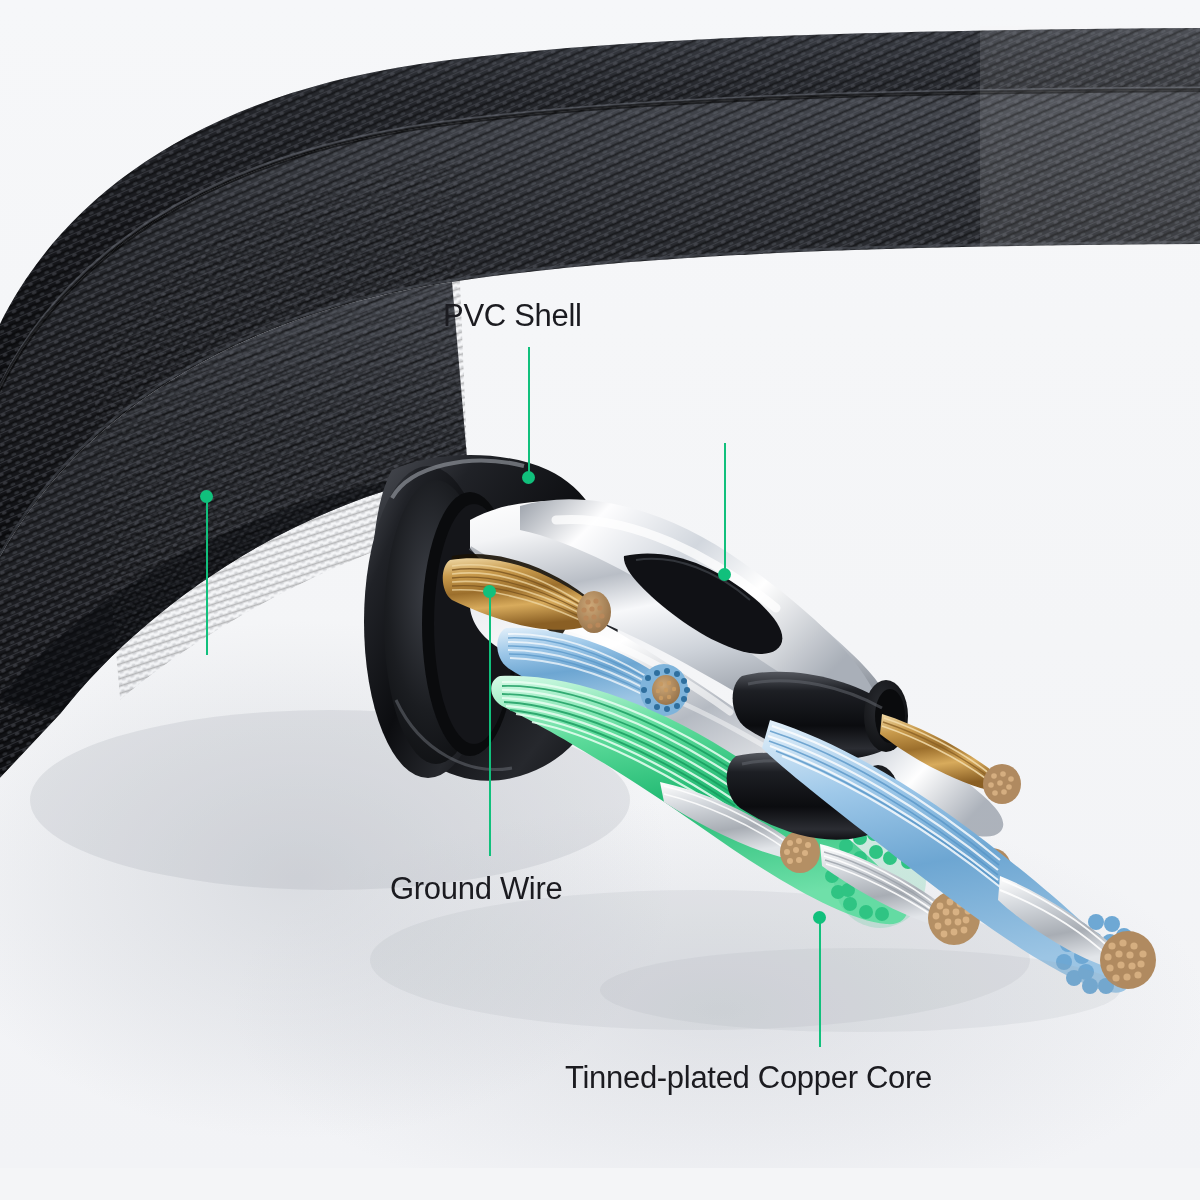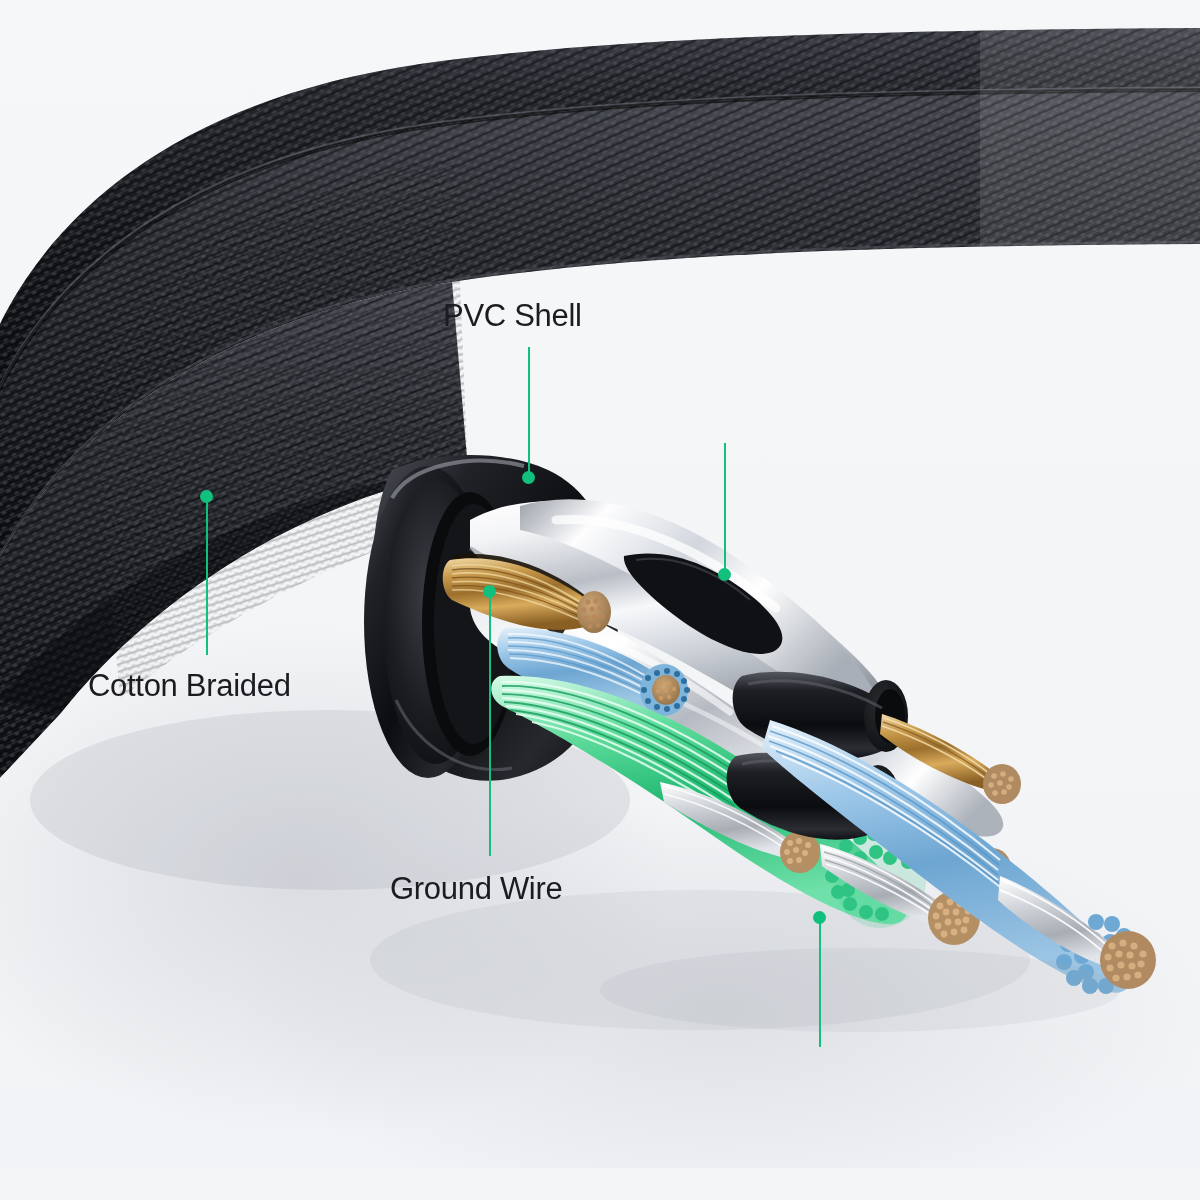--- a/index.html
+++ b/index.html
@@ -588,24 +588,24 @@
     <ellipse cx="860" cy="990" rx="260" ry="42" fill="#9aa0aa" opacity="0.13"></ellipse>
   </svg>
 
   <div class="label" id="lbl-pvc">PVC Shell</div>
   <div class="leader v" id="lead-pvc"></div>
   <div class="dot" id="dot-pvc"></div>
 
   <div class="leader v" id="lead-alu"></div>
   <div class="dot" id="dot-alu"></div>
 
-  <div class="label" id="lbl-cotton">Cotton Braided</div>
   <div class="leader v" id="lead-cotton"></div>
   <div class="dot" id="dot-cotton"></div>
 
   <div class="label" id="lbl-ground">Ground Wire</div>
   <div class="leader v" id="lead-ground"></div>
   <div class="dot" id="dot-ground"></div>
 
+  <div class="label" id="lbl-core">Tinned-plated Copper Core</div>
   <div class="leader v" id="lead-core"></div>
   <div class="dot" id="dot-core"></div>
 
 </div>
 
 </body></html>

